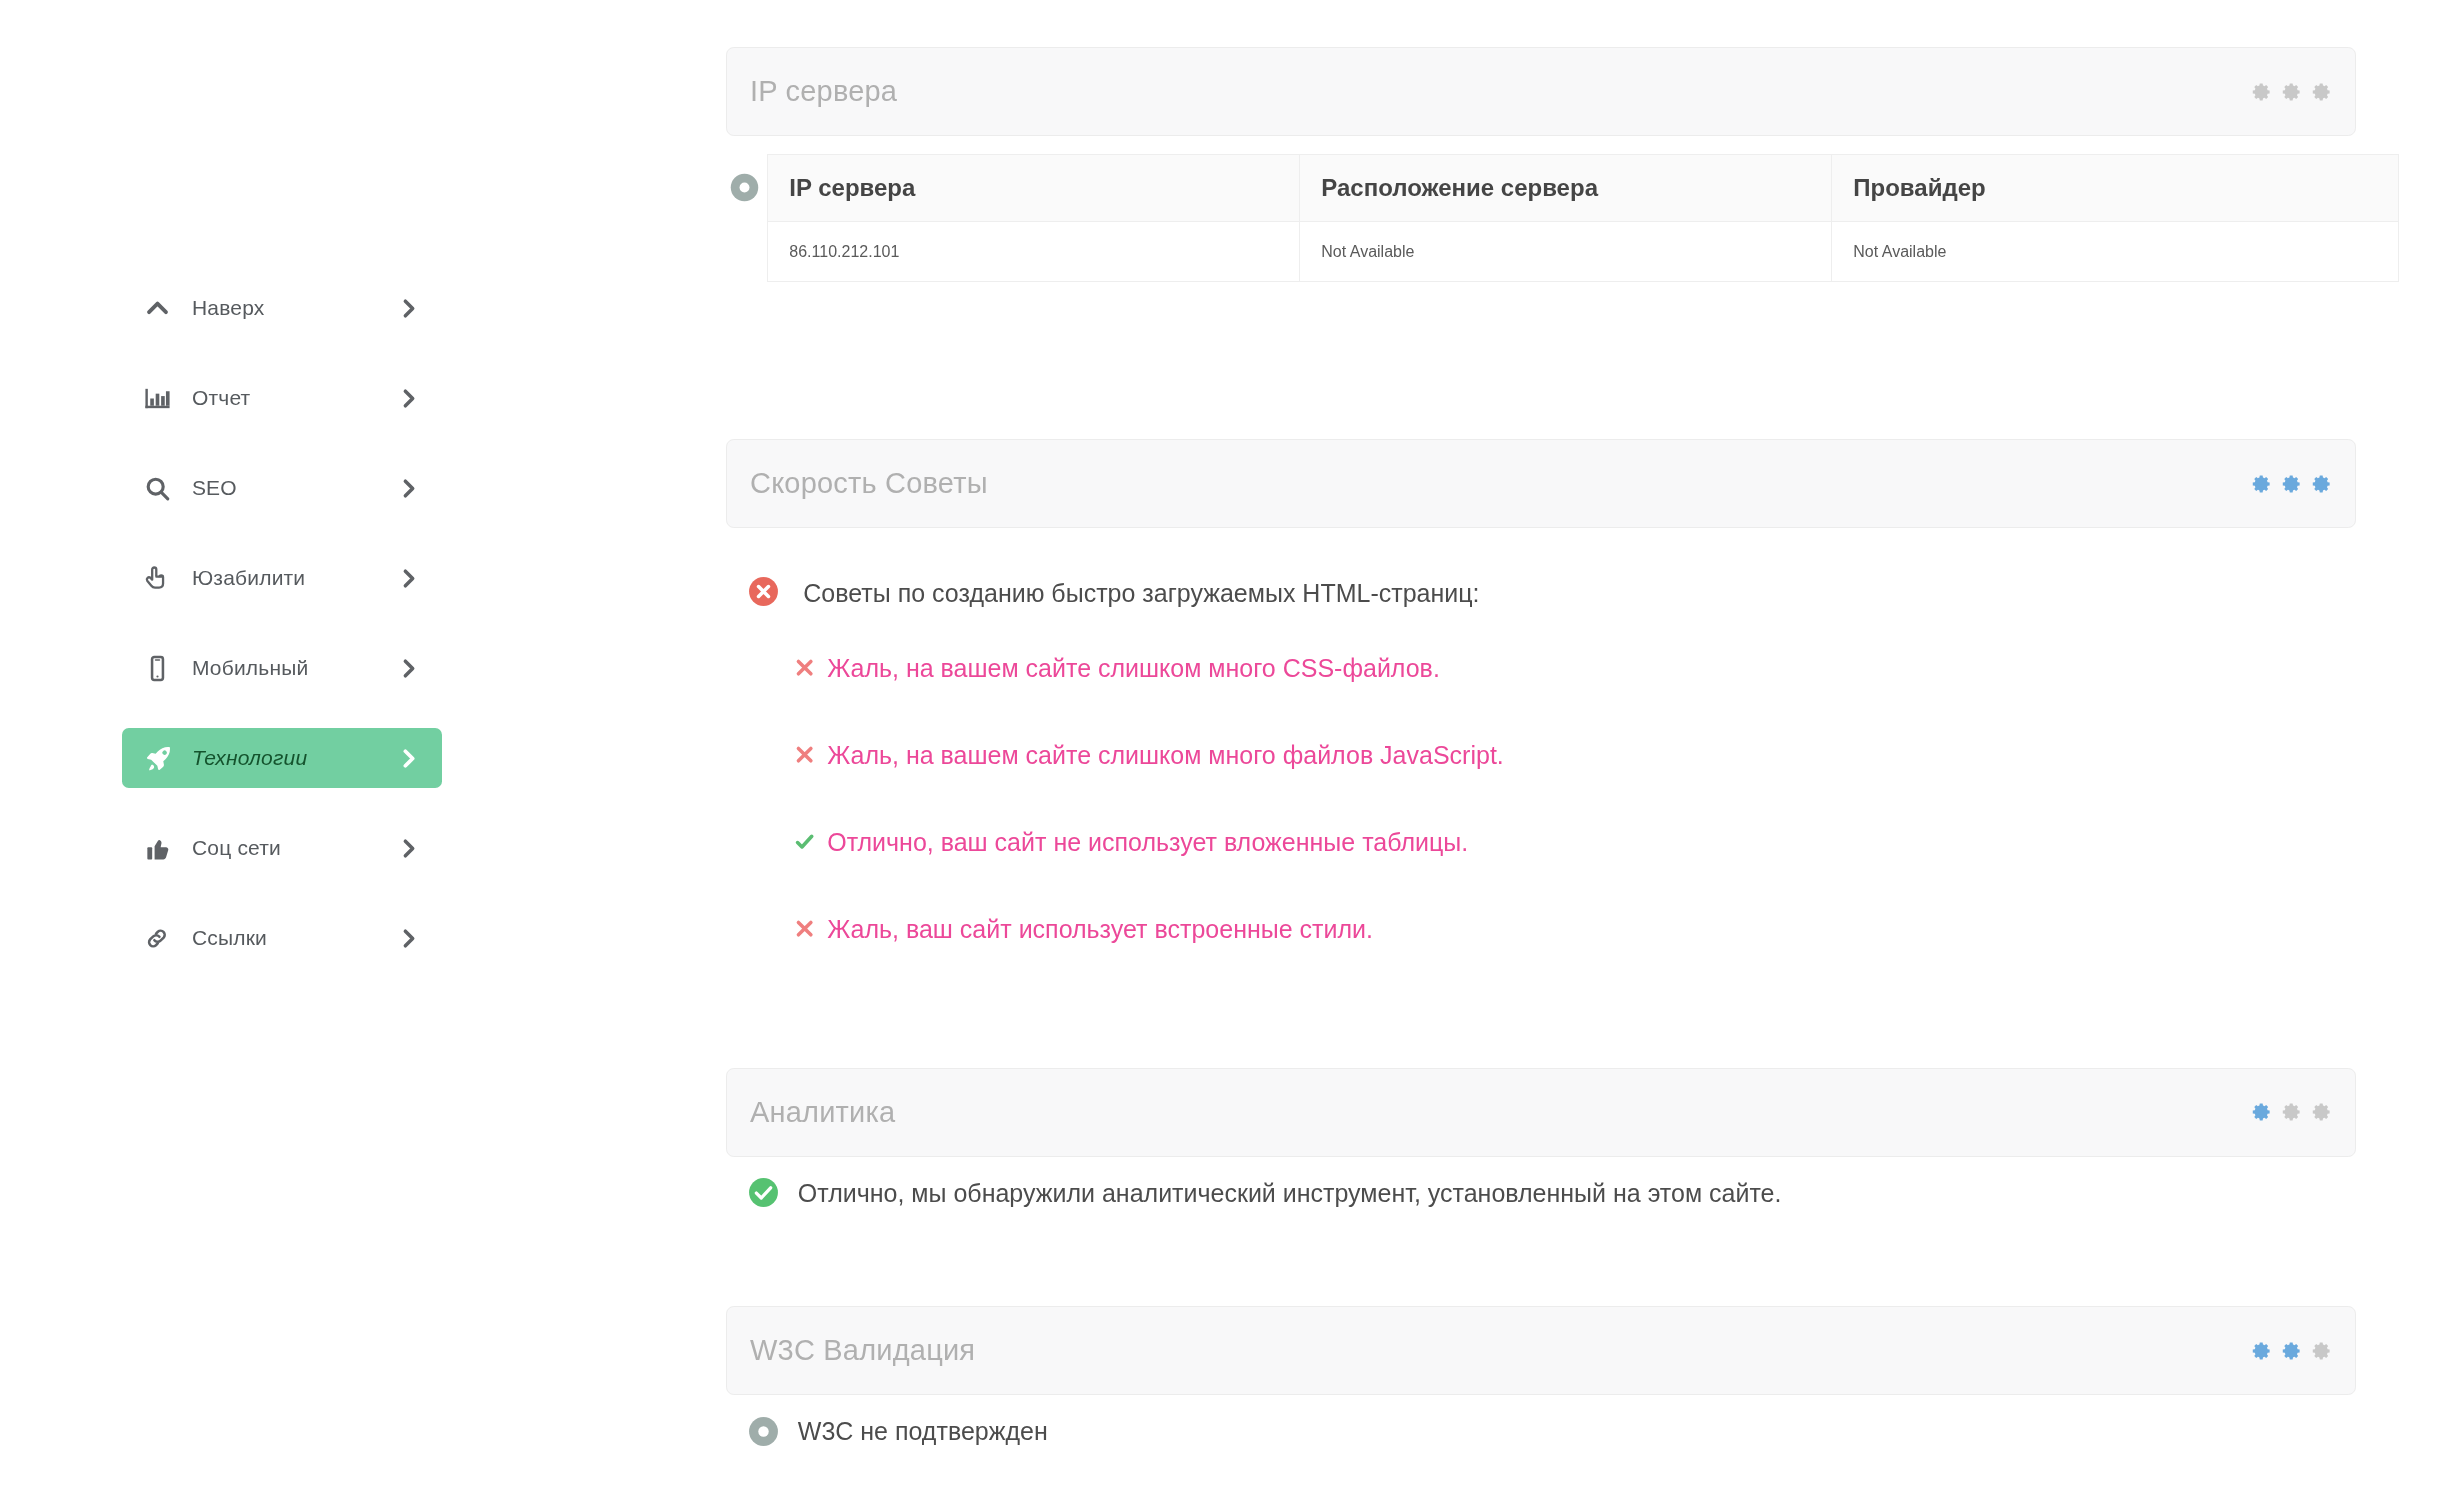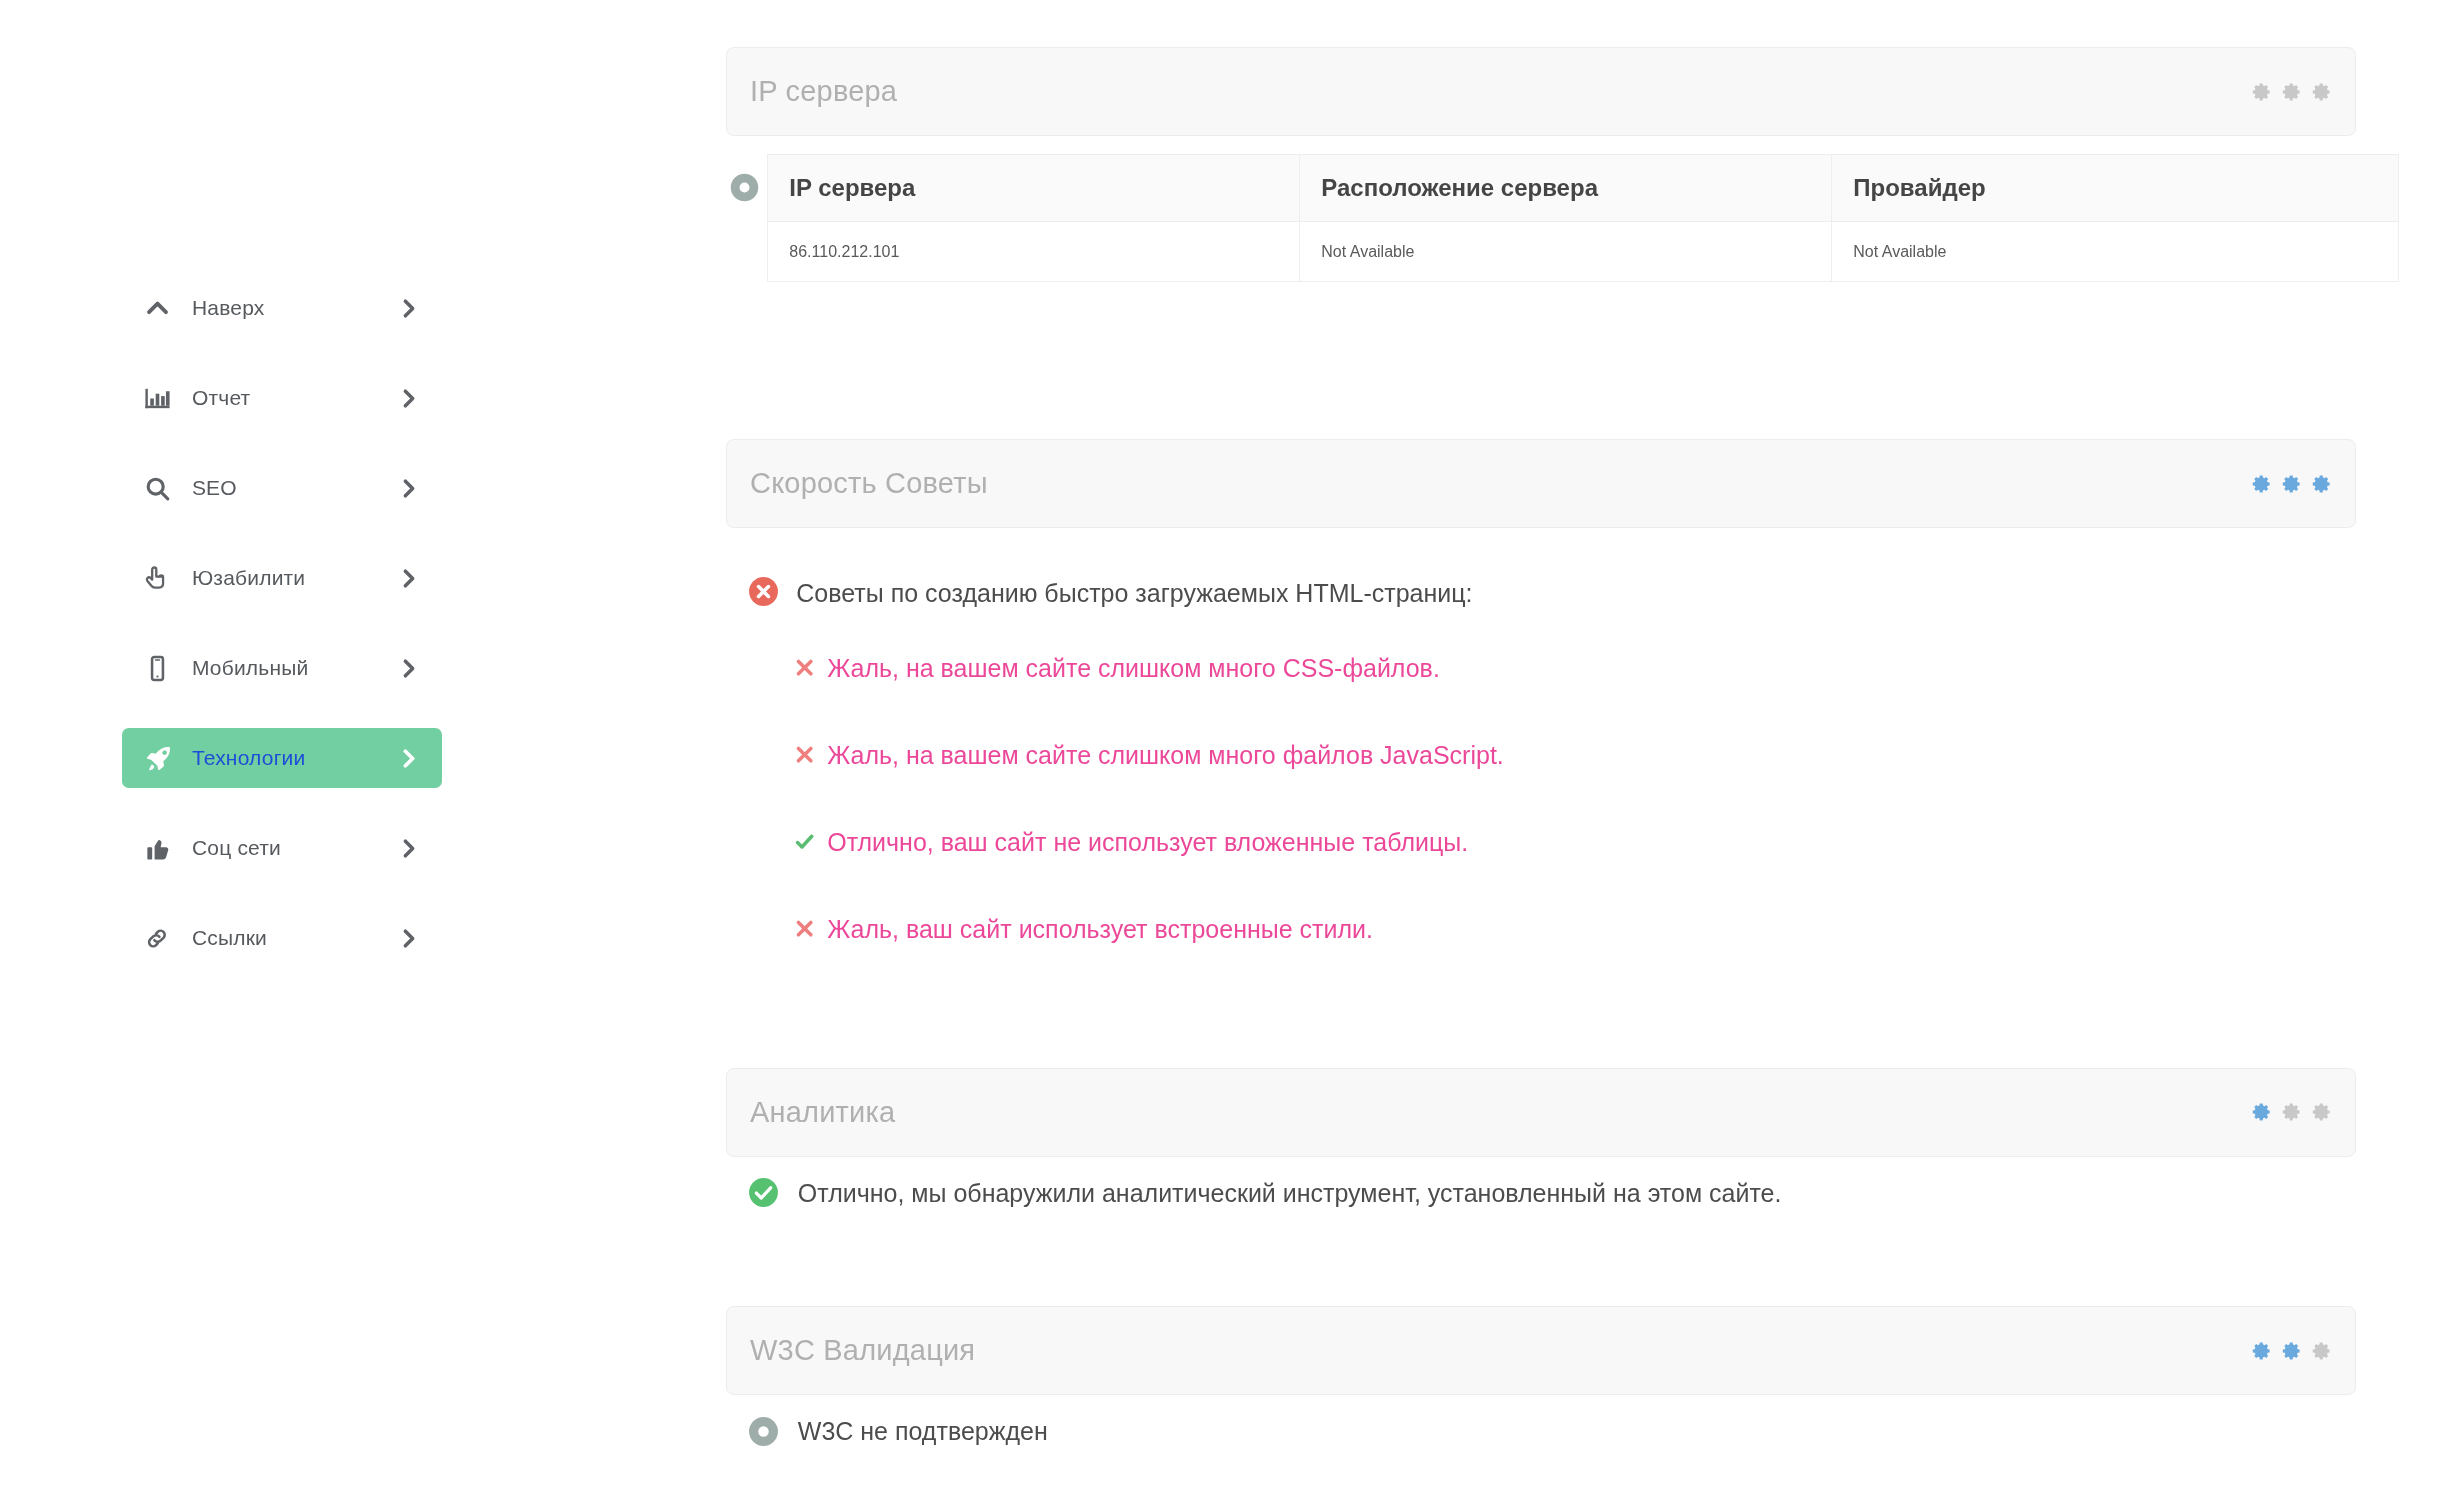--- a/index.html
+++ b/index.html
@@ -55,21 +55,21 @@
     flex: 0 0 auto;
     color: #5f6266;
     display: flex;
     align-items: center;
   }
   .nav-item.active {
     background: #72cfa1;
   }
   .nav-item.active .nav-ico,
   .nav-item.active .nav-chevron { color: #ffffff; }
-  .nav-item.active .nav-label { color: #1d4ed8; }
+  .nav-item.active .nav-label { color: #14532d; font-style: italic; }
 
   .nav-item svg { display: block; }
 
   
   .main {
     position: absolute;
     left: 726px;
     top: 0;
     width: 1630px;
   }
@@ -140,21 +140,21 @@
   .col-2 { width: 532px; }
   .col-3 { width: 567px; }
 
   
   .card-body {
     padding: 29px 0 0 21.3px;
   }
   .lead-line {
     display: flex;
     align-items: flex-start;
-    gap: 16px;
+    gap: 23px;
     margin-top: 17.5px;
   }
   .lead-text {
     font-size: 25px;
     color: #4c4c4c;
     line-height: 1.25;
     padding-top: 2.9px;
   }
   .tips {
     margin: 41px 0 0 47px;

